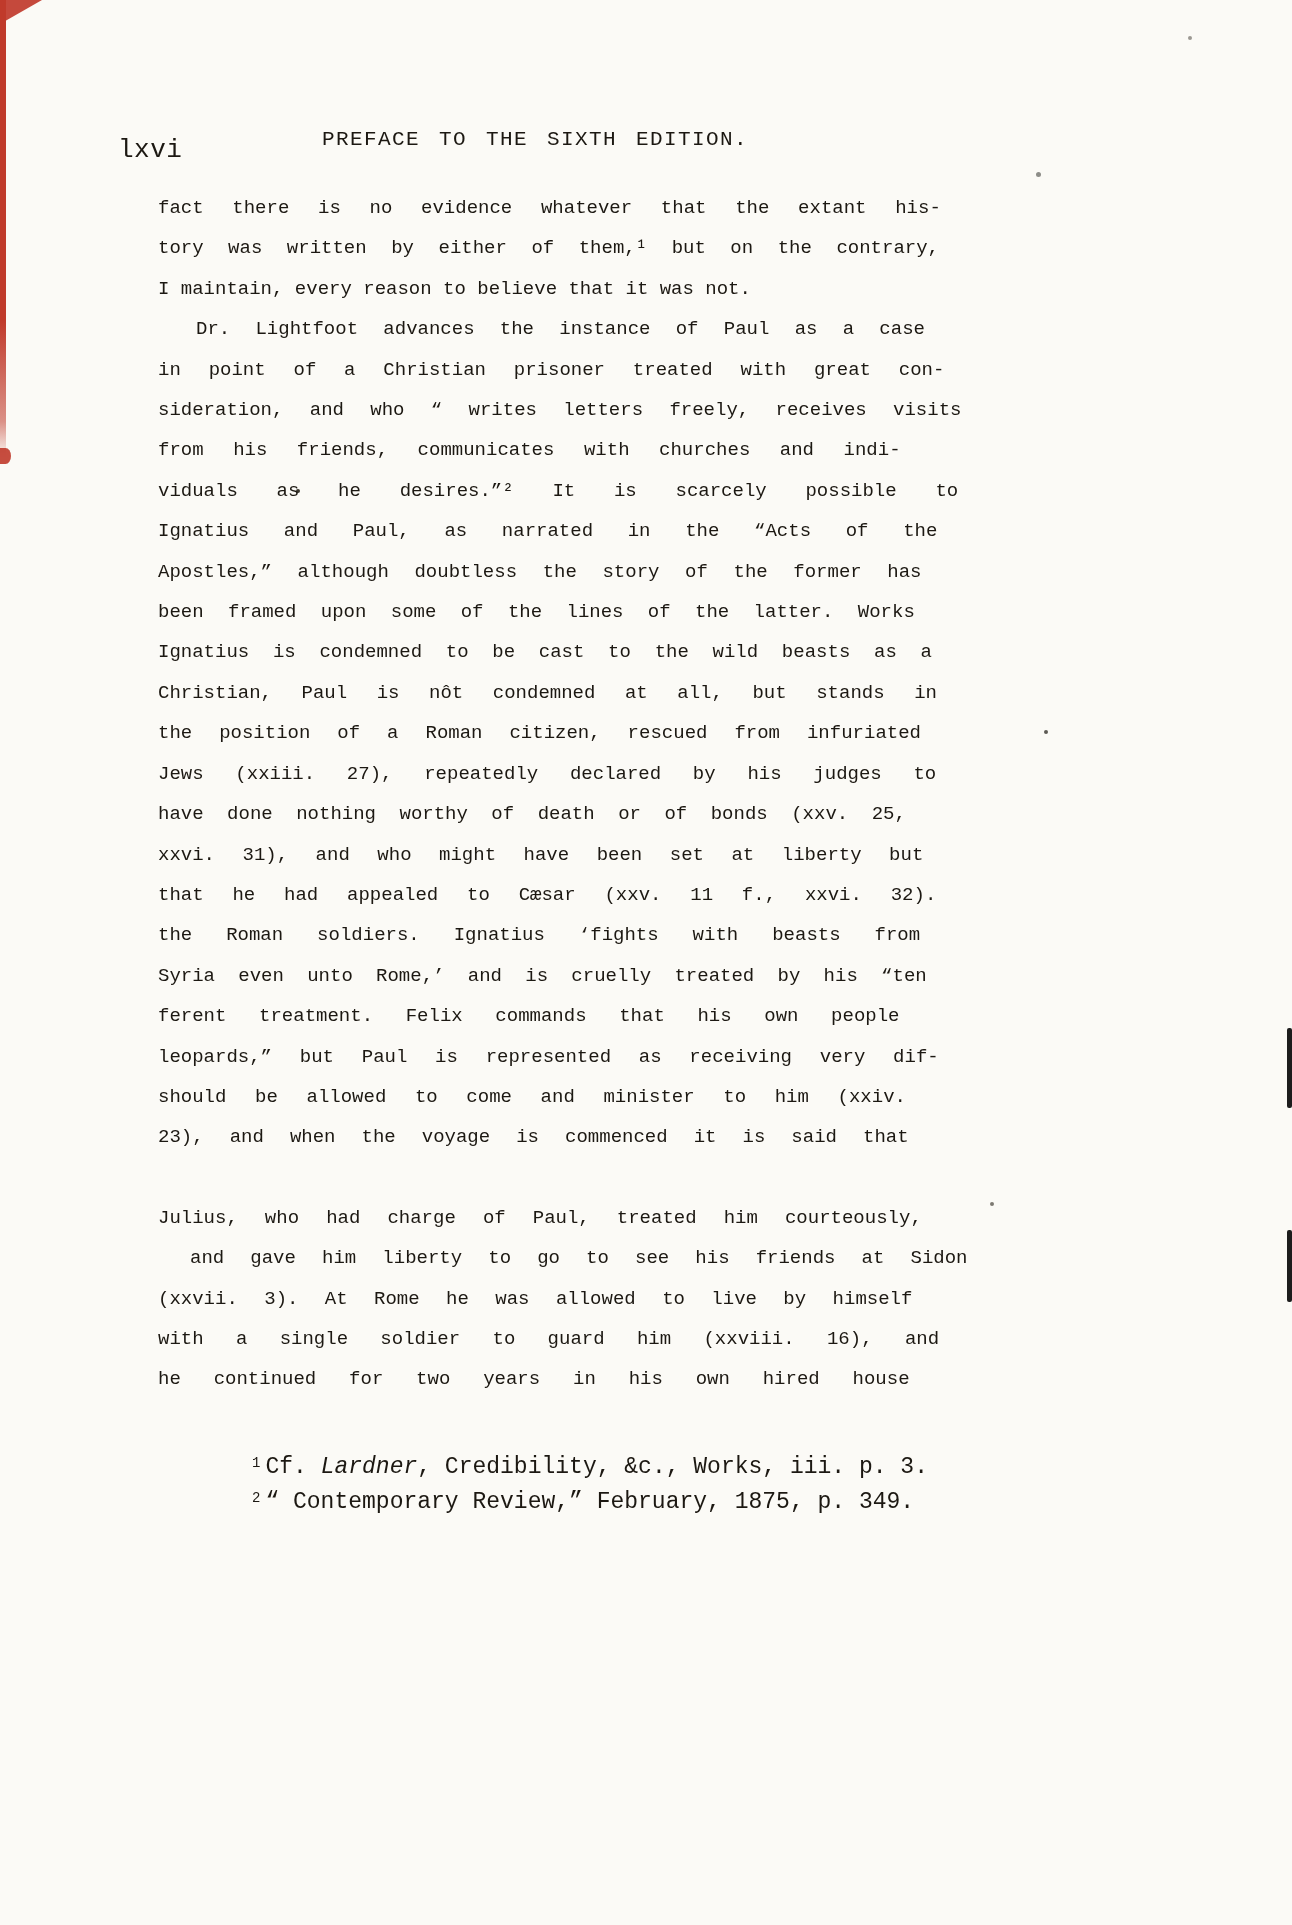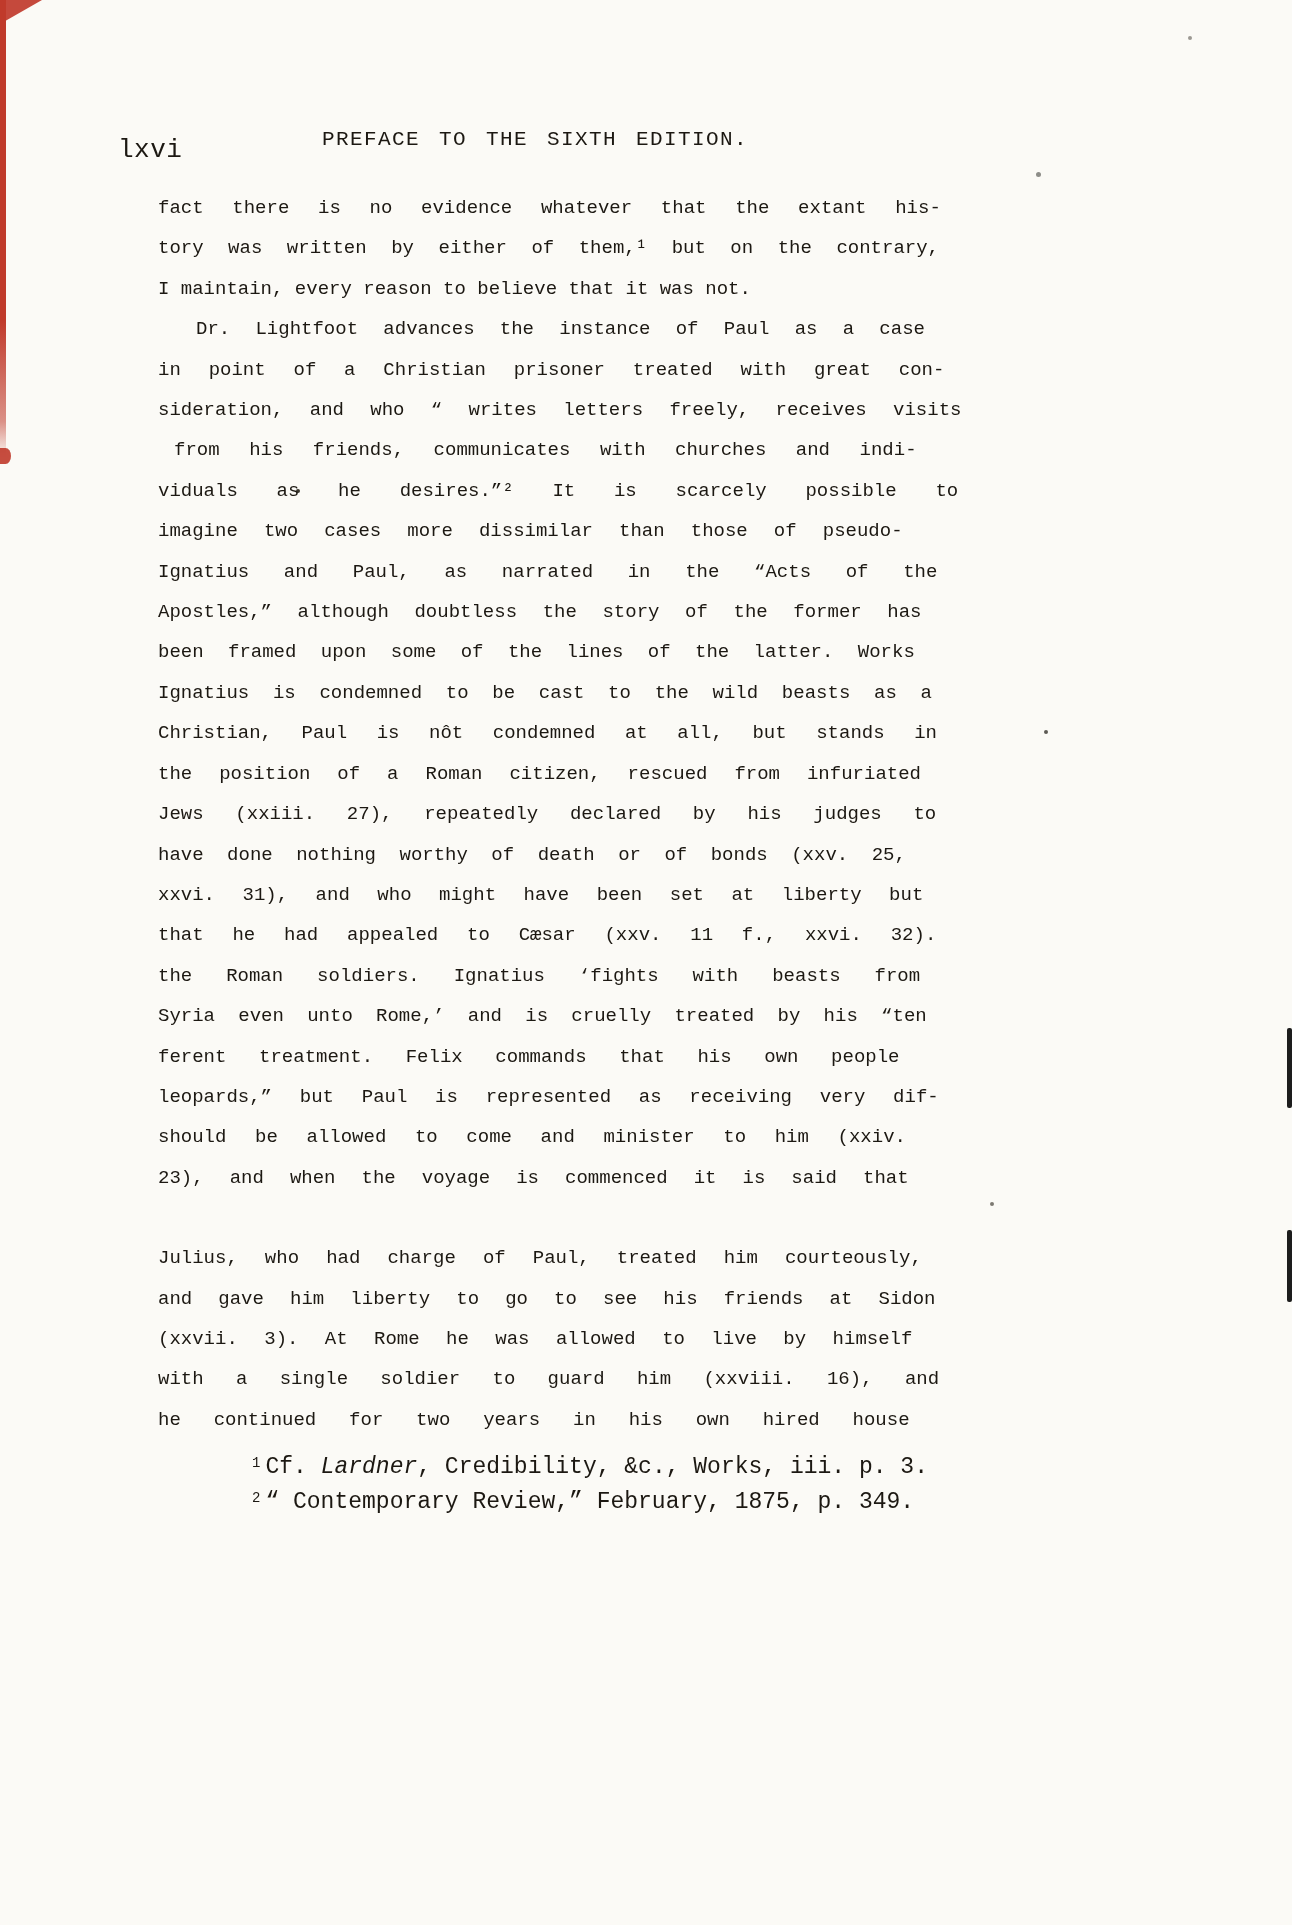--- a/index.html
+++ b/index.html
@@ -66,41 +66,40 @@
     <span class="running-title">PREFACE TO THE SIXTH EDITION.</span>
   </div>
 
   <div class="text-block" id="text-block">
       <div class="line" style="word-spacing: 17.3px;"><span>fact there is no evidence whatever that the extant his-</span></div>
       <div class="line" style="word-spacing: 13.11px;"><span>tory was written by either of them,¹ but on the contrary,</span></div>
       <div class="line" style="word-spacing: 0px;"><span>I maintain, every reason to believe that it was not.</span></div>
       <div class="line indent" style="word-spacing: 13.85px;"><span>Dr. Lightfoot advances the instance of Paul as a case</span></div>
       <div class="line" style="word-spacing: 16.43px;"><span>in point of a Christian prisoner treated with great con-</span></div>
       <div class="line" style="word-spacing: 14.92px;"><span>sideration, and who “ writes letters freely, receives visits</span></div>
-      <div class="line" style="word-spacing: 18.12px; margin-left: 16px;"><span>from his friends, communicates with churches and indi-</span></div>
+      <div class="line" style="word-spacing: 18.12px;"><span>from his friends, communicates with churches and indi-</span></div>
       <div class="line" style="word-spacing: 27.34px;"><span>viduals as he desires.”² It is scarcely possible to</span></div>
-      <div class="line" style="word-spacing: 14.68px;"><span>imagine two cases more dissimilar than those of pseudo-</span></div>
       <div class="line" style="word-spacing: 23.25px;"><span>Ignatius and Paul, as narrated in the “Acts of the</span></div>
       <div class="line" style="word-spacing: 14.2px;"><span>Apostles,” although doubtless the story of the former has</span></div>
       <div class="line" style="word-spacing: 12.97px;"><span>been framed upon some of the lines of the latter. Works</span></div>
       <div class="line" style="word-spacing: 12.31px;"><span>Ignatius is condemned to be cast to the wild beasts as a</span></div>
       <div class="line" style="word-spacing: 18.14px;"><span>Christian, Paul is nôt condemned at all, but stands in</span></div>
       <div class="line" style="word-spacing: 15.56px;"><span>the position of a Roman citizen, rescued from infuriated</span></div>
       <div class="line" style="word-spacing: 20.32px;"><span>Jews (xxiii. 27), repeatedly declared by his judges to</span></div>
       <div class="line" style="word-spacing: 12.08px;"><span>have done nothing worthy of death or of bonds (xxv. 25,</span></div>
       <div class="line" style="word-spacing: 16.1px;"><span>xxvi. 31), and who might have been set at liberty but</span></div>
       <div class="line" style="word-spacing: 17.4px;"><span>that he had appealed to Cæsar (xxv. 11 f., xxvi. 32).</span></div>
       <div class="line" style="word-spacing: 22.55px;"><span>the Roman soldiers. Ignatius ‘fights with beasts from</span></div>
       <div class="line" style="word-spacing: 11.88px;"><span>Syria even unto Rome,’ and is cruelly treated by his “ten</span></div>
       <div class="line" style="word-spacing: 21.23px;"><span>ferent treatment. Felix commands that his own people</span></div>
       <div class="line" style="word-spacing: 16.35px;"><span>leopards,” but Paul is represented as receiving very dif-</span></div>
       <div class="line" style="word-spacing: 17.23px;"><span>should be allowed to come and minister to him (xxiv.</span></div>
       <div class="line" style="word-spacing: 14.63px;"><span>23), and when the voyage is commenced it is said that</span></div>
       <div class="line" style="word-spacing: 15.66px; margin-top: 40px;"><span>Julius, who had charge of Paul, treated him courteously,</span></div>
-      <div class="line" style="word-spacing: 14.71px;"><span>and gave him liberty to go to see his friends at Sidon</span></div>
+      <div class="line" style="word-spacing: 14.71px; margin-left: 32px;"><span>and gave him liberty to go to see his friends at Sidon</span></div>
       <div class="line" style="word-spacing: 15.01px;"><span>(xxvii. 3). At Rome he was allowed to live by himself</span></div>
       <div class="line" style="word-spacing: 20.91px;"><span>with a single soldier to guard him (xxviii. 16), and</span></div>
       <div class="line" style="word-spacing: 21.43px;"><span>he continued for two years in his own hired house</span></div>
     </div>
 
   <div class="footnotes" id="footnotes">
       <div class="footnote"><span class="fn-marker">1</span><span>Cf. </span><span class="i">Lardner</span><span>, Credibility, &amp;c., Works, iii. p. 3.</span></div>
       <div class="footnote"><span class="fn-marker">2</span><span>“ Contemporary Review,” February, 1875, p. 349.</span></div>
     </div>
 

